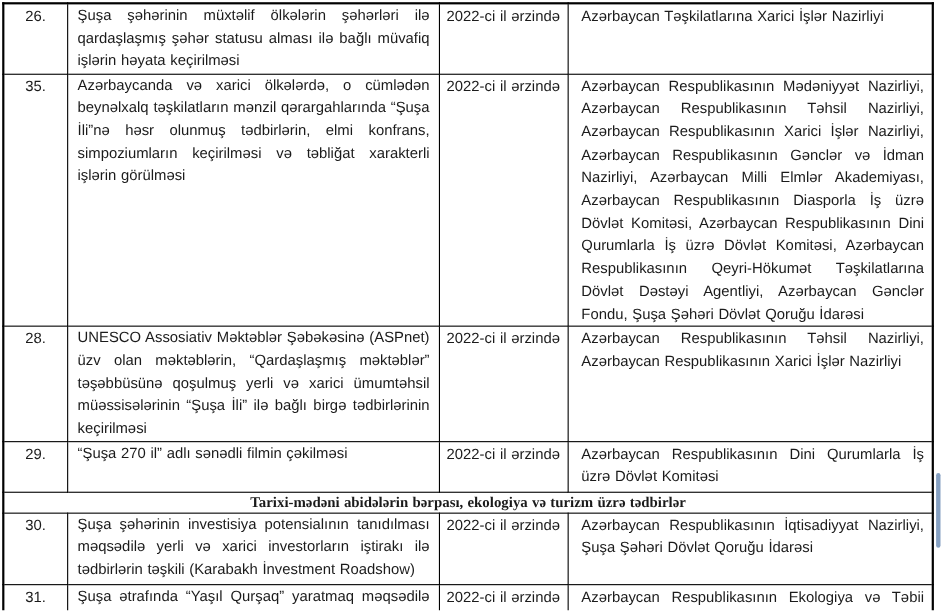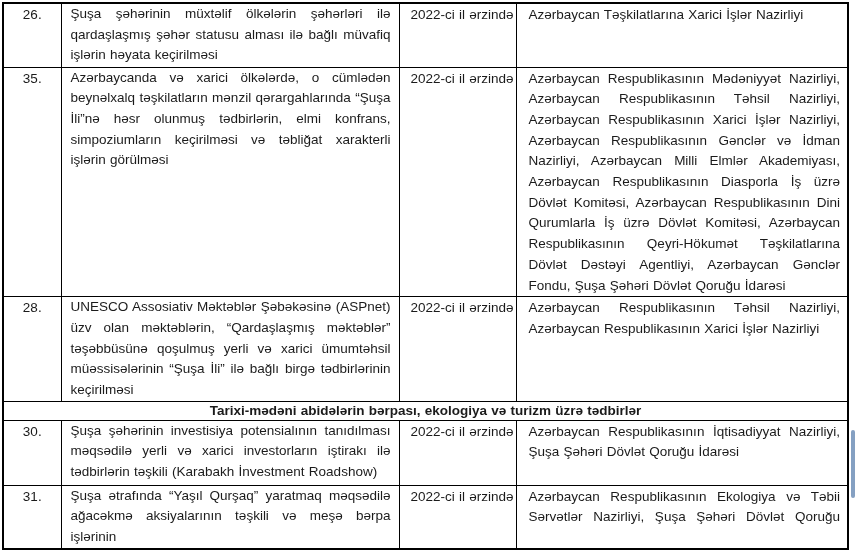--- a/index.html
+++ b/index.html
@@ -35,38 +35,38 @@
   }
   td.num {
     text-align: center;
     padding: 1px 2px 0 2px;
   }
   td.task {
     text-align: justify;
     padding: 0 8px 0 9px;
   }
   td.period {
-    text-align: right;
+    text-align: center;
     padding: 1px 2px 0 2px;
   }
   td.resp {
     text-align: justify;
     padding: 1px 7px 0 12px;
   }
   td.section {
     font-weight: bold;
     text-align: center;
     line-height: 16px;
     padding: 1px 0 1px 0;
   }
   tr.rh26 { height: 64px; }
   tr.rh27 { height: 207px; }
   tr.rh28 { height: 102px; margin-top: 20px; }
   tr.rh29 { height: 46px; }
-  tr.rhsec { height: 18px; }
+  tr.rhsec { height: 18px; font-family: Liberation Serif, serif; }
   tr.rh30 { height: 65px; }
   tr.rh31 { height: 40px; }
   tr.clipped td.task,
   tr.clipped td.resp {
     text-align-last: justify;
   }
   .scroll-thumb {
     position: absolute;
     left: 851px;
     top: 430px;
@@ -99,20 +99,26 @@
         <td class="task">Azərbaycanda və xarici ölkələrdə, o cümlədən beynəlxalq təşkilatların mənzil qərargahlarında “Şuşa İli”nə həsr olunmuş tədbirlərin, elmi konfrans, simpoziumların keçirilməsi və təbliğat xarakterli işlərin görülməsi</td>
         <td class="period">2022-ci il ərzində</td>
         <td class="resp">Azərbaycan Respublikasının Mədəniyyət Nazirliyi, Azərbaycan Respublikasının Təhsil Nazirliyi, Azərbaycan Respublikasının Xarici İşlər Nazirliyi, Azərbaycan Respublikasının Gənclər və İdman Nazirliyi, Azərbaycan Milli Elmlər Akademiyası, Azərbaycan Respublikasının Diasporla İş üzrə Dövlət Komitəsi, Azərbaycan Respublikasının Dini Qurumlarla İş üzrə Dövlət Komitəsi, Azərbaycan Respublikasının Qeyri-Hökumət Təşkilatlarına Dövlət Dəstəyi Agentliyi, Azərbaycan Gənclər Fondu, Şuşa Şəhəri Dövlət Qoruğu İdarəsi</td>
       </tr>
       <tr class="rh28">
         <td class="num">28.</td>
         <td class="task">UNESCO Assosiativ Məktəblər Şəbəkəsinə (ASPnet) üzv olan məktəblərin, “Qardaşlaşmış məktəblər” təşəbbüsünə qoşulmuş yerli və xarici ümumtəhsil müəssisələrinin “Şuşa İli” ilə bağlı birgə tədbirlərinin keçirilməsi</td>
         <td class="period">2022-ci il ərzində</td>
         <td class="resp">Azərbaycan Respublikasının Təhsil Nazirliyi, Azərbaycan Respublikasının Xarici İşlər Nazirliyi</td>
       </tr>
+      <tr class="rh29">
+        <td class="num">29.</td>
+        <td class="task">“Şuşa 270 il” adlı sənədli filmin çəkilməsi</td>
+        <td class="period">2022-ci il ərzində</td>
+        <td class="resp">Azərbaycan Respublikasının Dini Qurumlarla İş üzrə Dövlət Komitəsi</td>
+      </tr>
       <tr class="rhsec">
         <td class="section" colspan="4">Tarixi-mədəni abidələrin bərpası, ekologiya və turizm üzrə tədbirlər</td>
       </tr>
       <tr class="rh30">
         <td class="num">30.</td>
         <td class="task">Şuşa şəhərinin investisiya potensialının tanıdılması məqsədilə yerli və xarici investorların iştirakı ilə tədbirlərin təşkili (Karabakh İnvestment Roadshow)</td>
         <td class="period">2022-ci il ərzində</td>
         <td class="resp">Azərbaycan Respublikasının İqtisadiyyat Nazirliyi, Şuşa Şəhəri Dövlət Qoruğu İdarəsi</td>
       </tr>
       <tr class="rh31 clipped">

